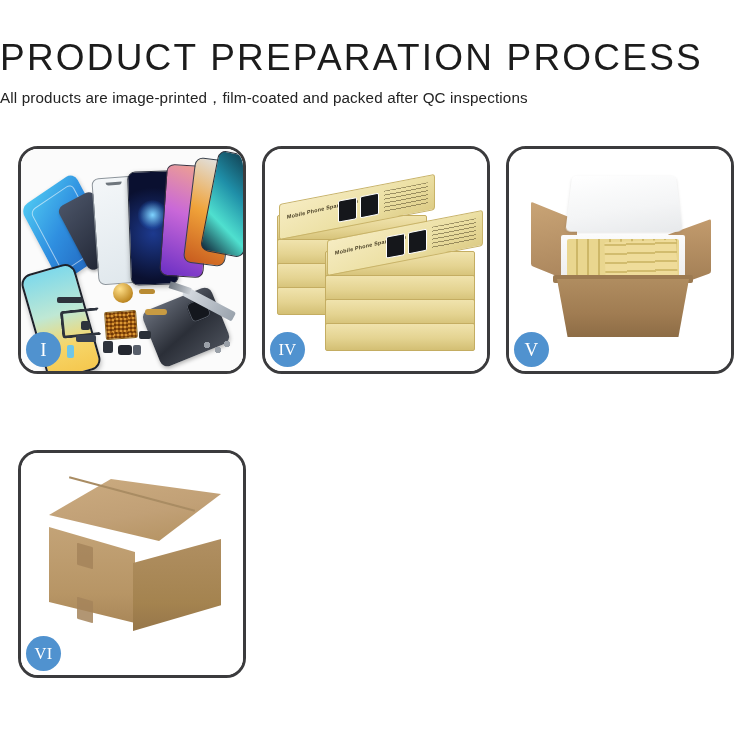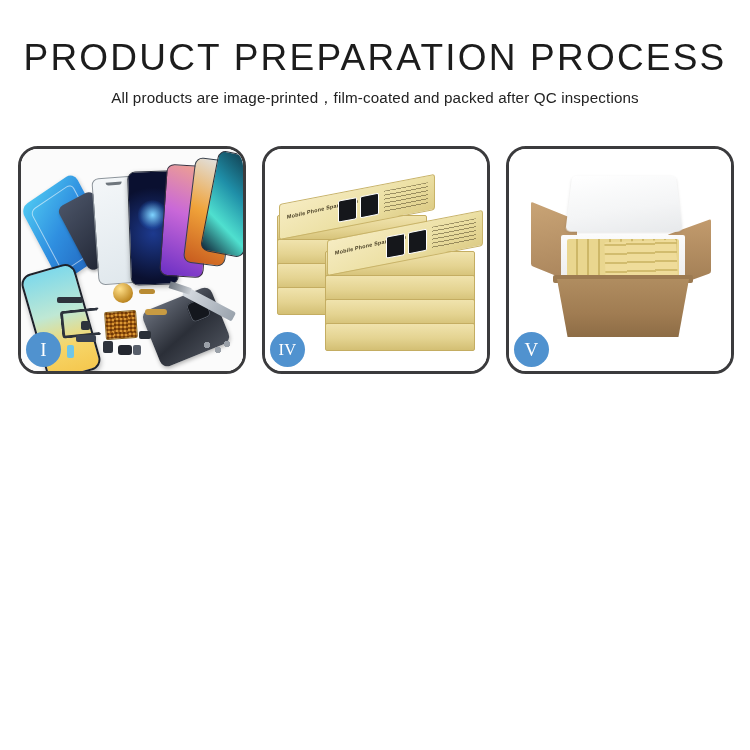--- a/index.html
+++ b/index.html
@@ -19,21 +19,21 @@
     height: 750px;
     background: #ffffff;
     box-sizing: border-box;
   }
   
   .header {
     position: absolute;
     left: 0;
     top: 36px;
     width: 750px;
-    text-align: center;
+    text-align: left;
   }
   .title {
     font-family: "Liberation Sans", sans-serif;
     font-size: 37px;
     font-weight: 400;
     letter-spacing: 2.2px;
     color: #1c1c1c;
     line-height: 44px;
     white-space: nowrap;
   }
@@ -477,15 +477,26 @@
         <div class="p5-lid"></div>
         <div class="p5-inner-foam"></div>
         <div class="p5-yellow"></div>
         <div class="p5-yellow2"></div>
         <div class="p5-rim"></div>
         <div class="p5-front"></div>
       </div>
       <div class="badge">V</div>
     </div>
 
+    <div class="panel">
+      <div class="panel-photo">
+        <div class="p6-top"></div>
+        <div class="p6-top-seam"></div>
+        <div class="p6-left"></div>
+        <div class="p6-right"></div>
+        <div class="p6-tape t1"></div>
+        <div class="p6-tape t2"></div>
+      </div>
+      <div class="badge small">VI</div>
+    </div>
 
   </div>
 </div>
 
 </body></html>

